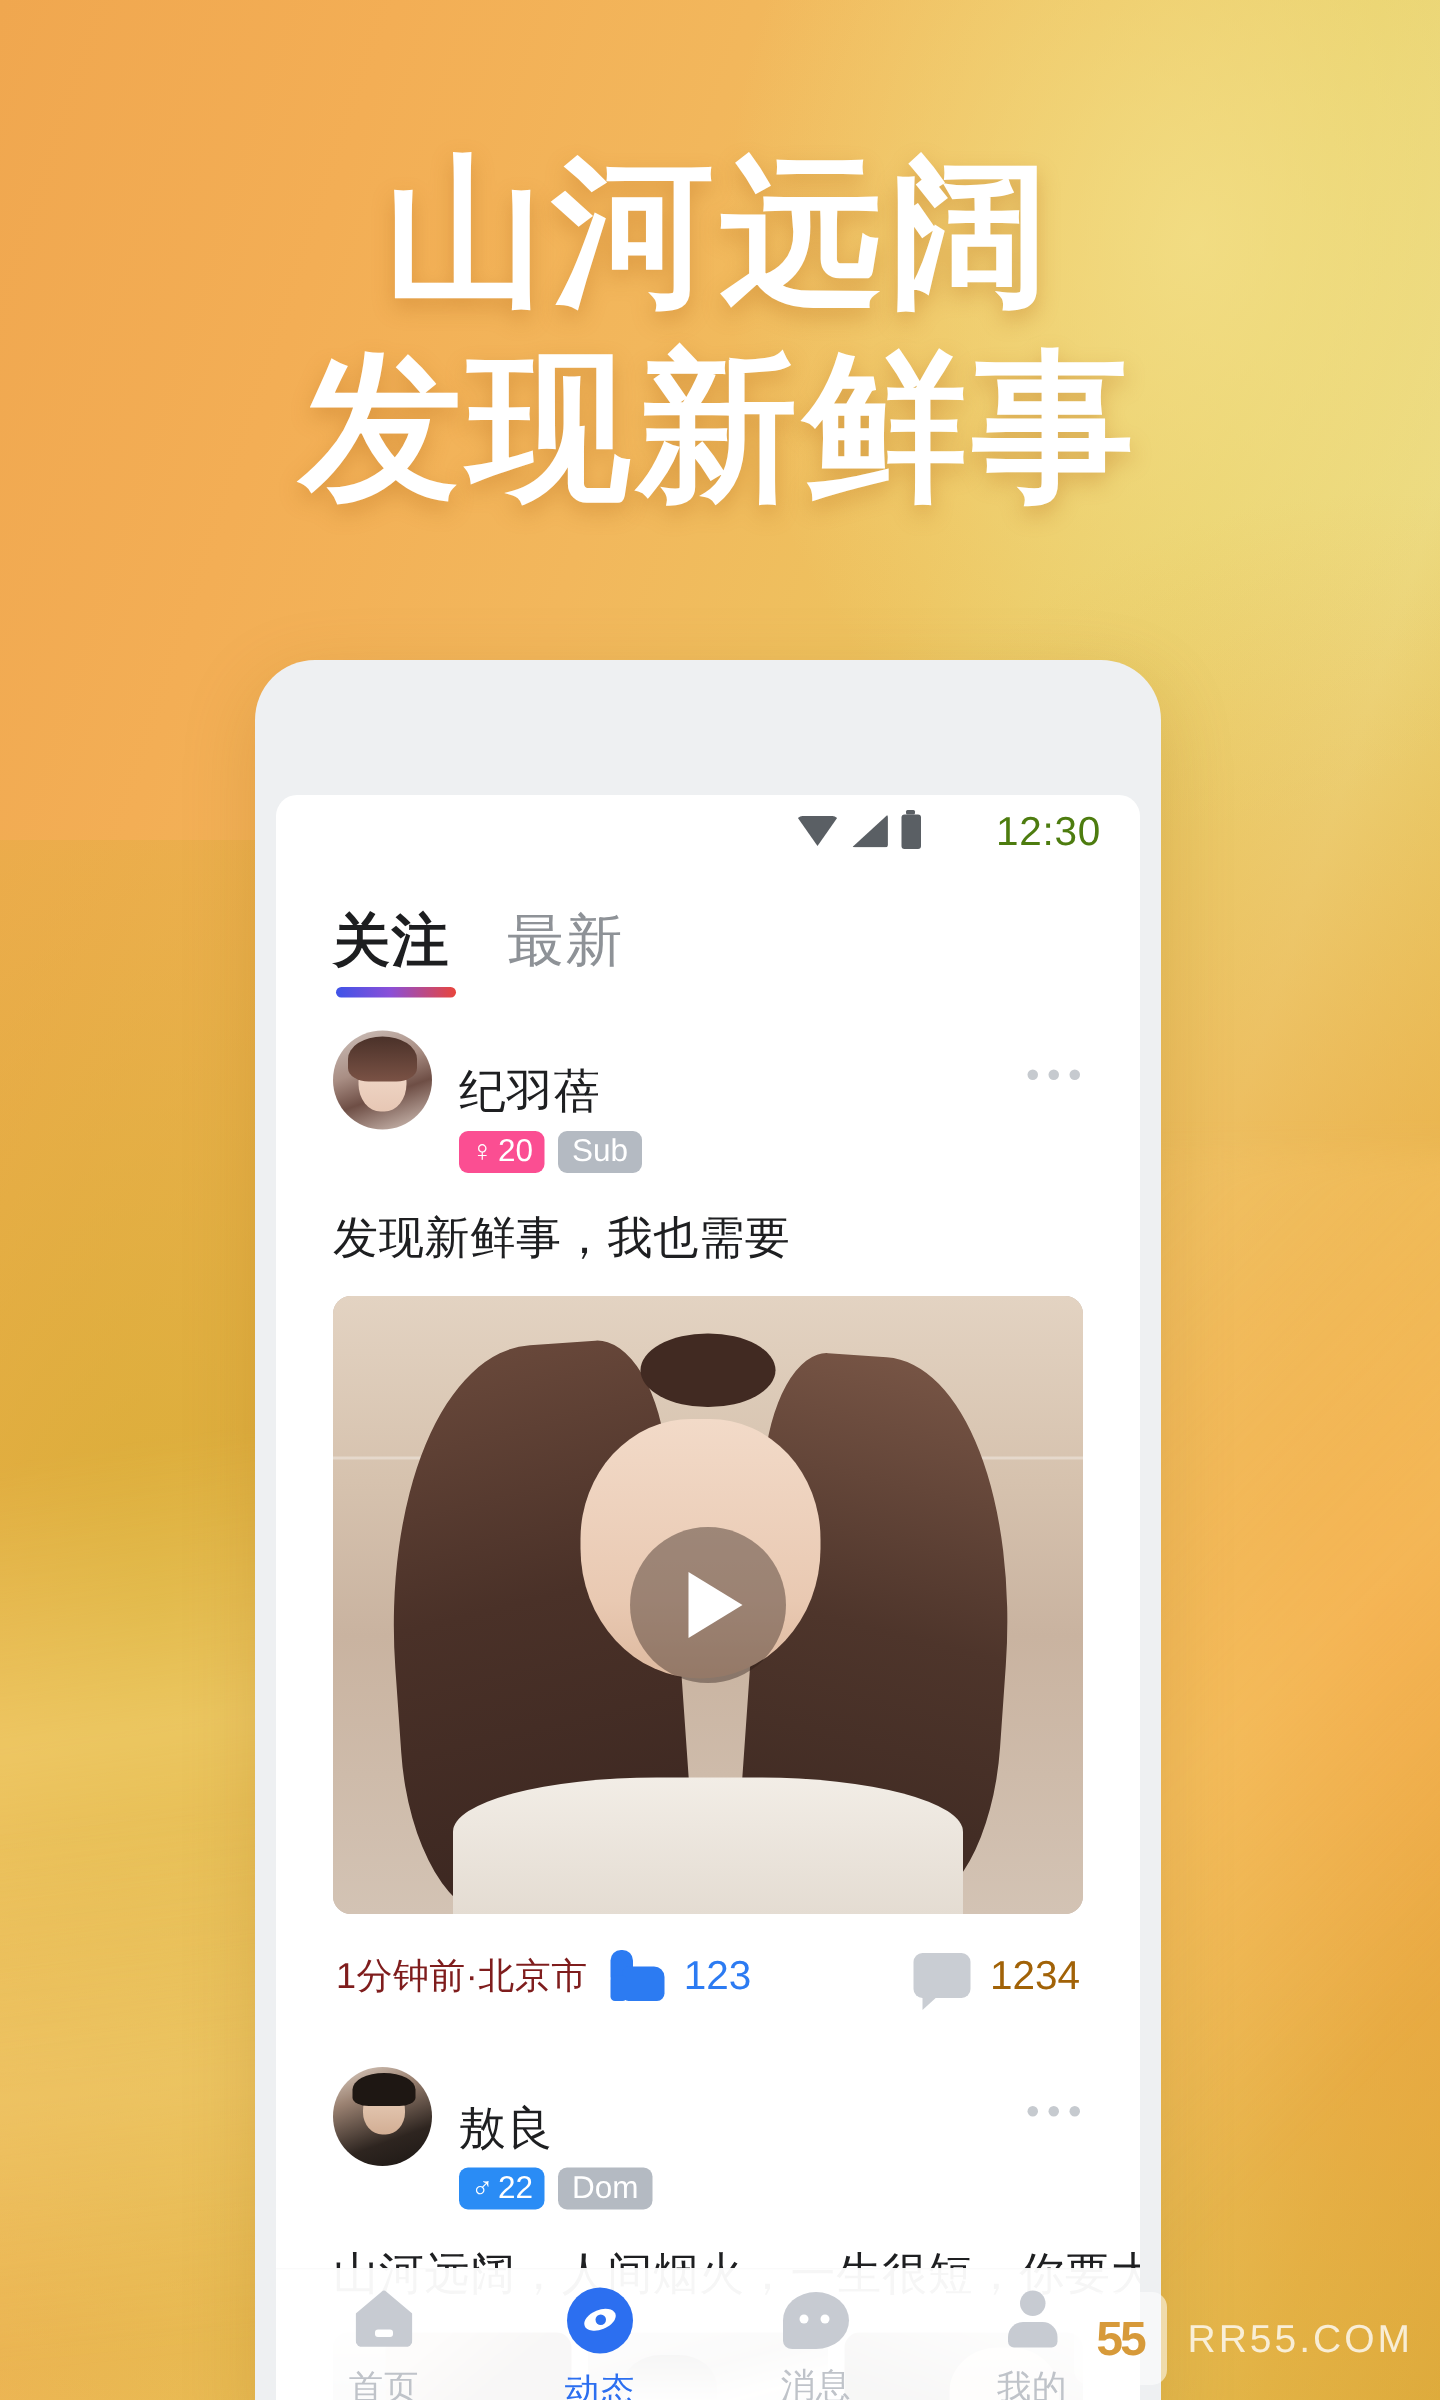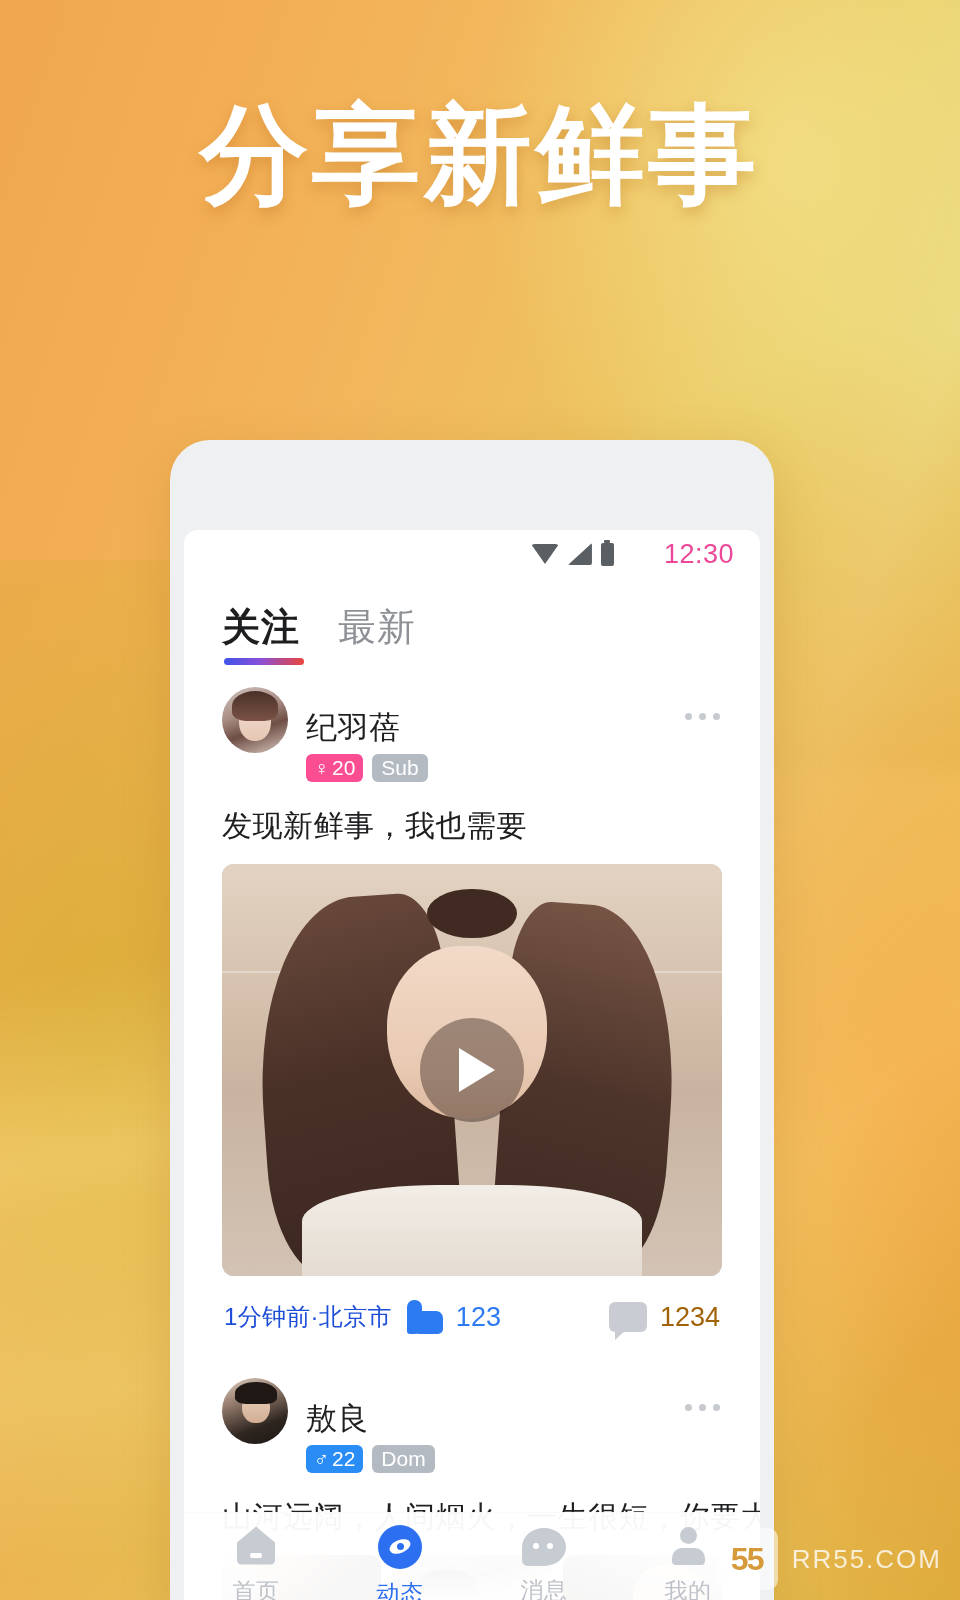--- a/index.html
+++ b/index.html
@@ -91,21 +91,21 @@
     background:#FFFFFF;
     border-radius:14px 14px 0 0;
     overflow:hidden;
   }
 
   
   .statusbar{
     height:48px; display:flex; align-items:center;
     justify-content:flex-end; padding:0 26px 0 0; gap:9px;
   }
-  .sb-time{ font-size:27px; color:#ec4899; letter-spacing:.5px;margin-left:41px; }
+  .sb-time{ font-size:27px; color:#4d7c0f; letter-spacing:.5px;margin-left:41px; }
   .ic-wifi{ width:28px; height:20px; position:relative; }
   .ic-wifi:before{
     content:""; position:absolute; left:0; top:0;
     border-left:14px solid transparent; border-right:14px solid transparent;
     border-top:20px solid #5A5F64;
     border-radius:4px;
   }
   .ic-signal{
     width:24px; height:22px;
     background:#5A5F64;
@@ -231,21 +231,21 @@
   .playbtn:after{
     content:""; display:block;
     border-left:36px solid #fff;
     border-top:22px solid transparent;
     border-bottom:22px solid transparent;
     margin-left:9px;
   }
 
   
   .meta{ display:flex; align-items:center; padding:24px 2px 22px 2px; }
-  .meta-time{ font-size:24px; color:#1d4ed8; letter-spacing:.3px; }
+  .meta-time{ font-size:24px; color:#7f1d1d; letter-spacing:.3px; }
   .meta-spacer{ flex:1; }
   .act{ display:flex; align-items:center; gap:13px; }
   .act.like{ margin-right:108px; }
   .act-num{ font-size:27px; }
   .act.like .act-num{ color:#2C7BF2;text-align:center; }
   .act.cmt .act-num{ color:#a16207; }
   .ic-thumb{ width:36px; height:34px; position:relative; }
   .ic-thumb .pad{
     position:absolute; left:8px; top:11px; width:28px; height:23px;
     background:#2C7BF2; border-radius:4px 7px 5px 4px;
@@ -353,21 +353,22 @@
   <div class="bg-base"></div>
   <div class="bg-topglow"></div>
   <div class="bg-warm-left"></div>
   <div class="bg-warm-right"></div>
   <div class="bg-band-a"></div>
   <div class="bg-band-b"></div>
   <div class="bg-diag"></div>
 </div>
 
 <div id="headline">
-  <div class="hl-line">分享新鲜事</div>
+  <div class="hl-line">山河远阔</div>
+  <div class="hl-line">发现新鲜事</div>
 </div>
 
 <div id="phone">
   <div id="screen">
 
     <div class="statusbar">
       <span class="ic-wifi"></span>
       <span class="ic-signal"></span>
       <span class="ic-batt"></span>
       <span class="sb-time">12:30</span>

